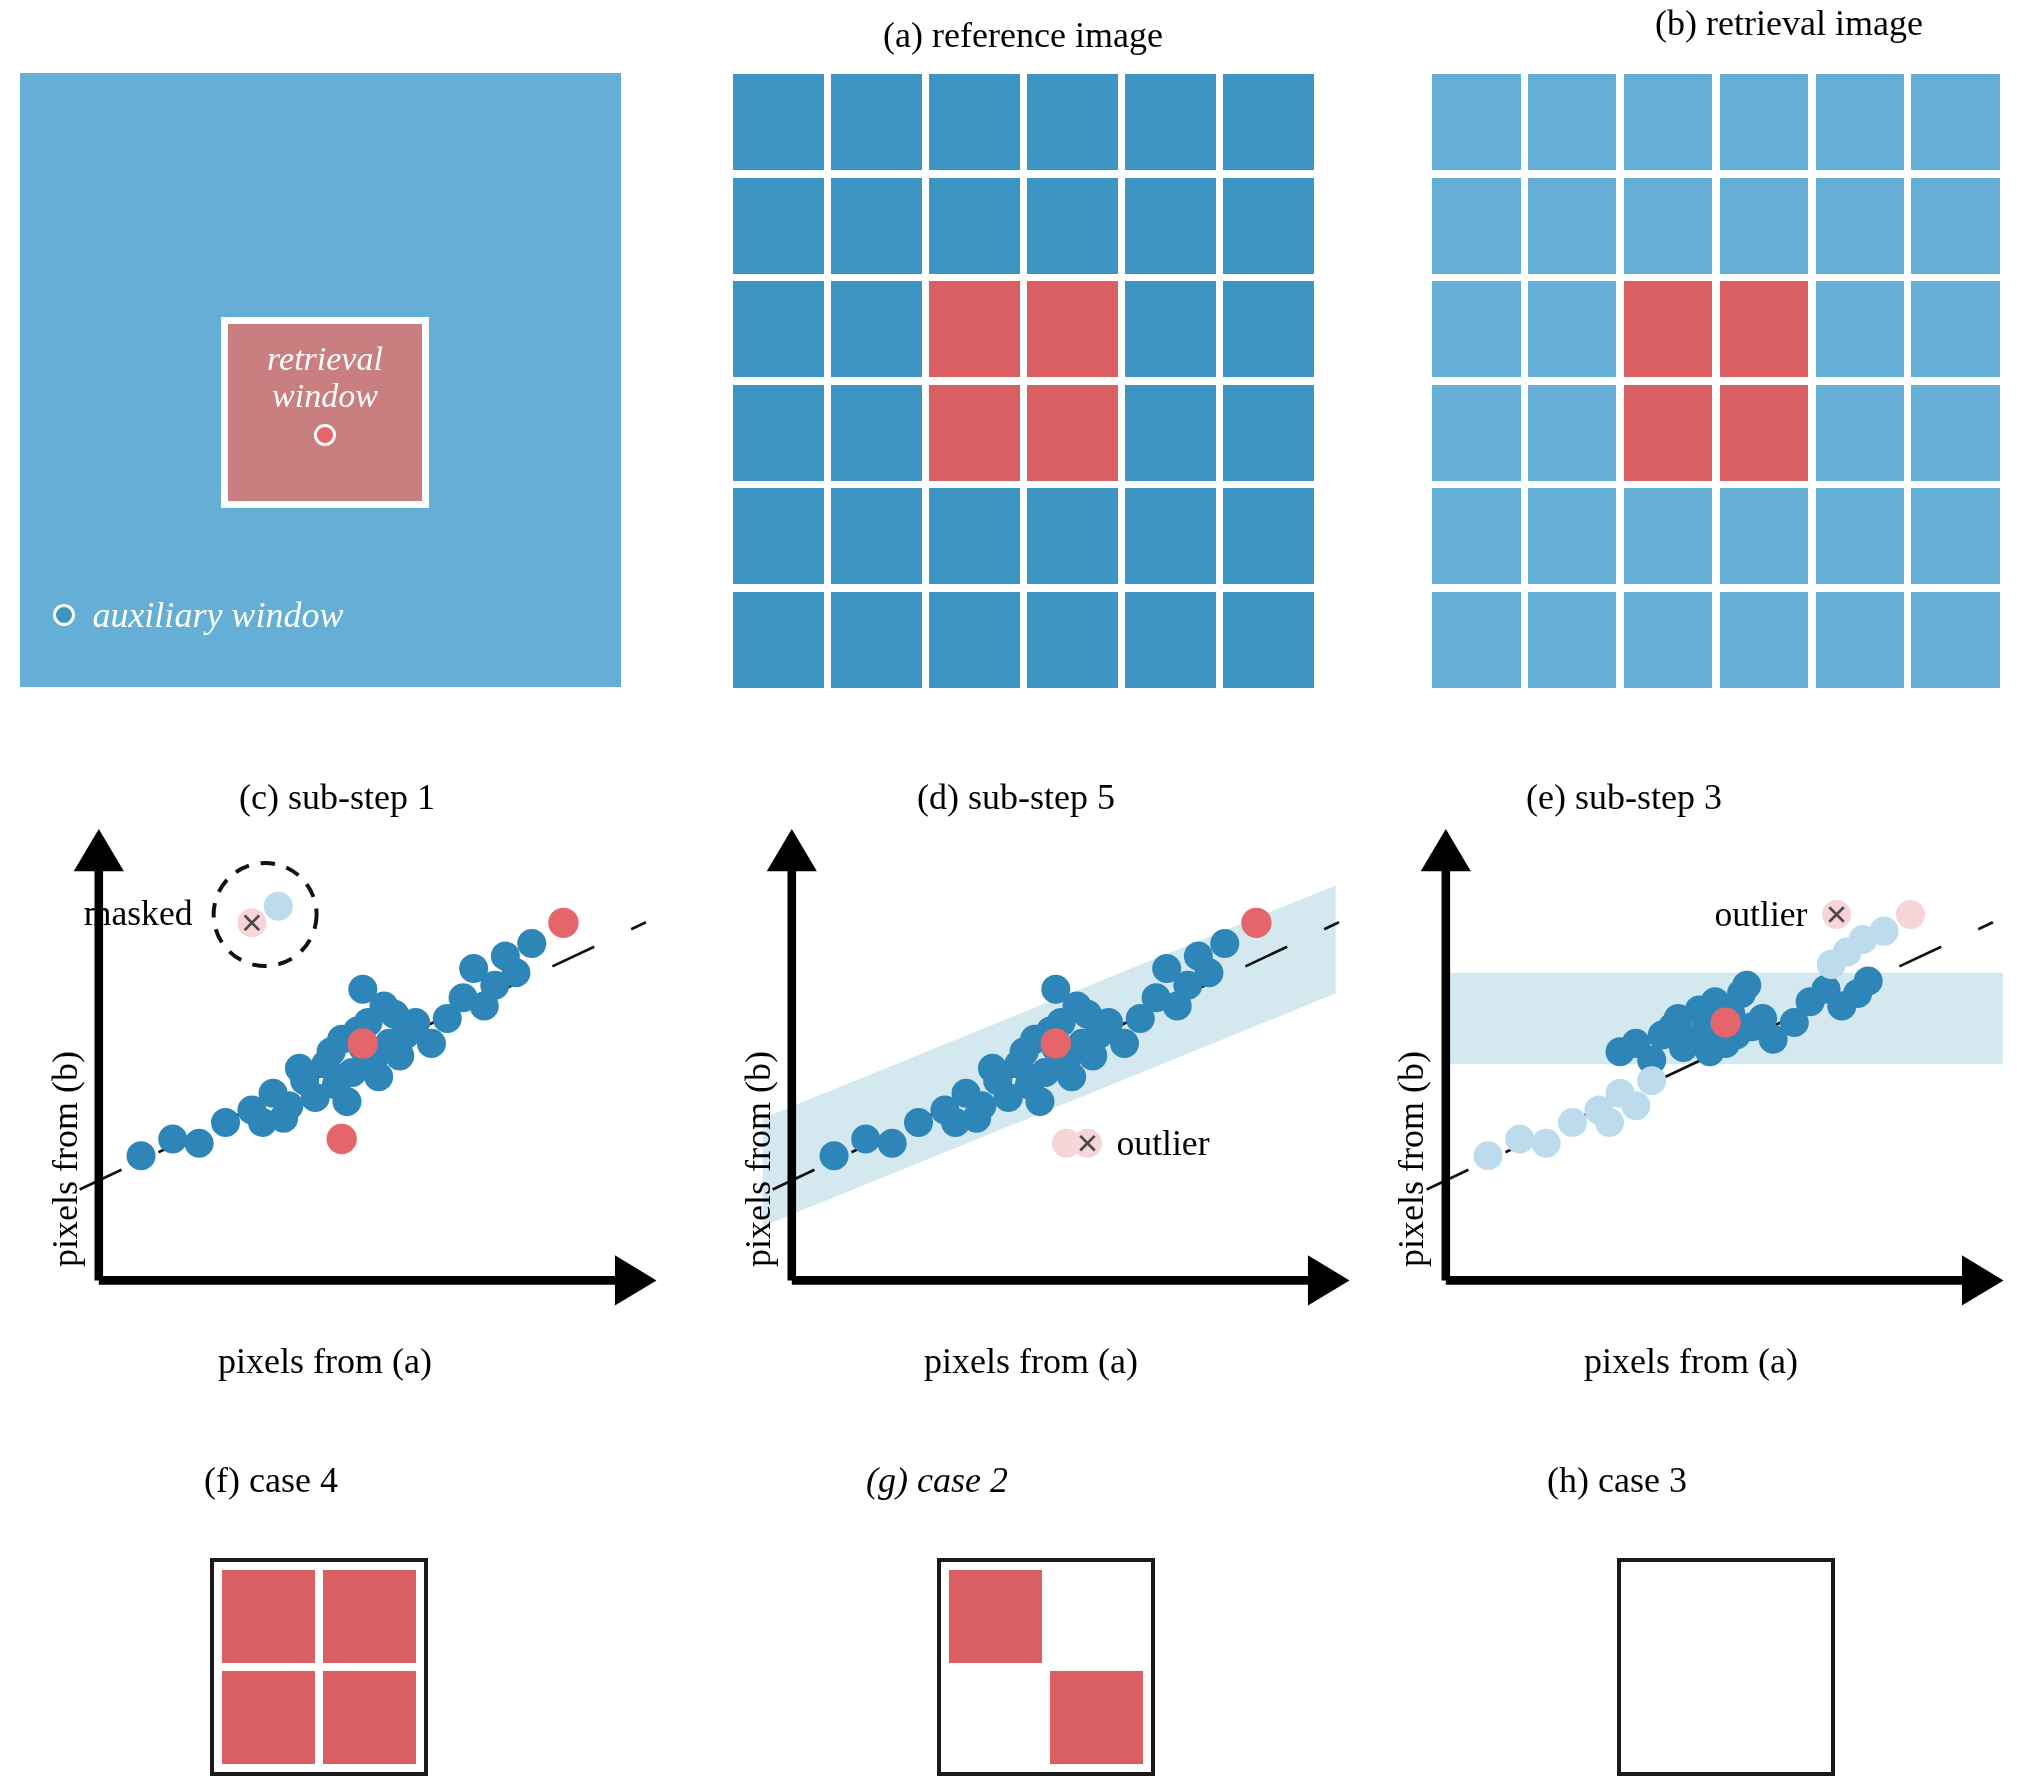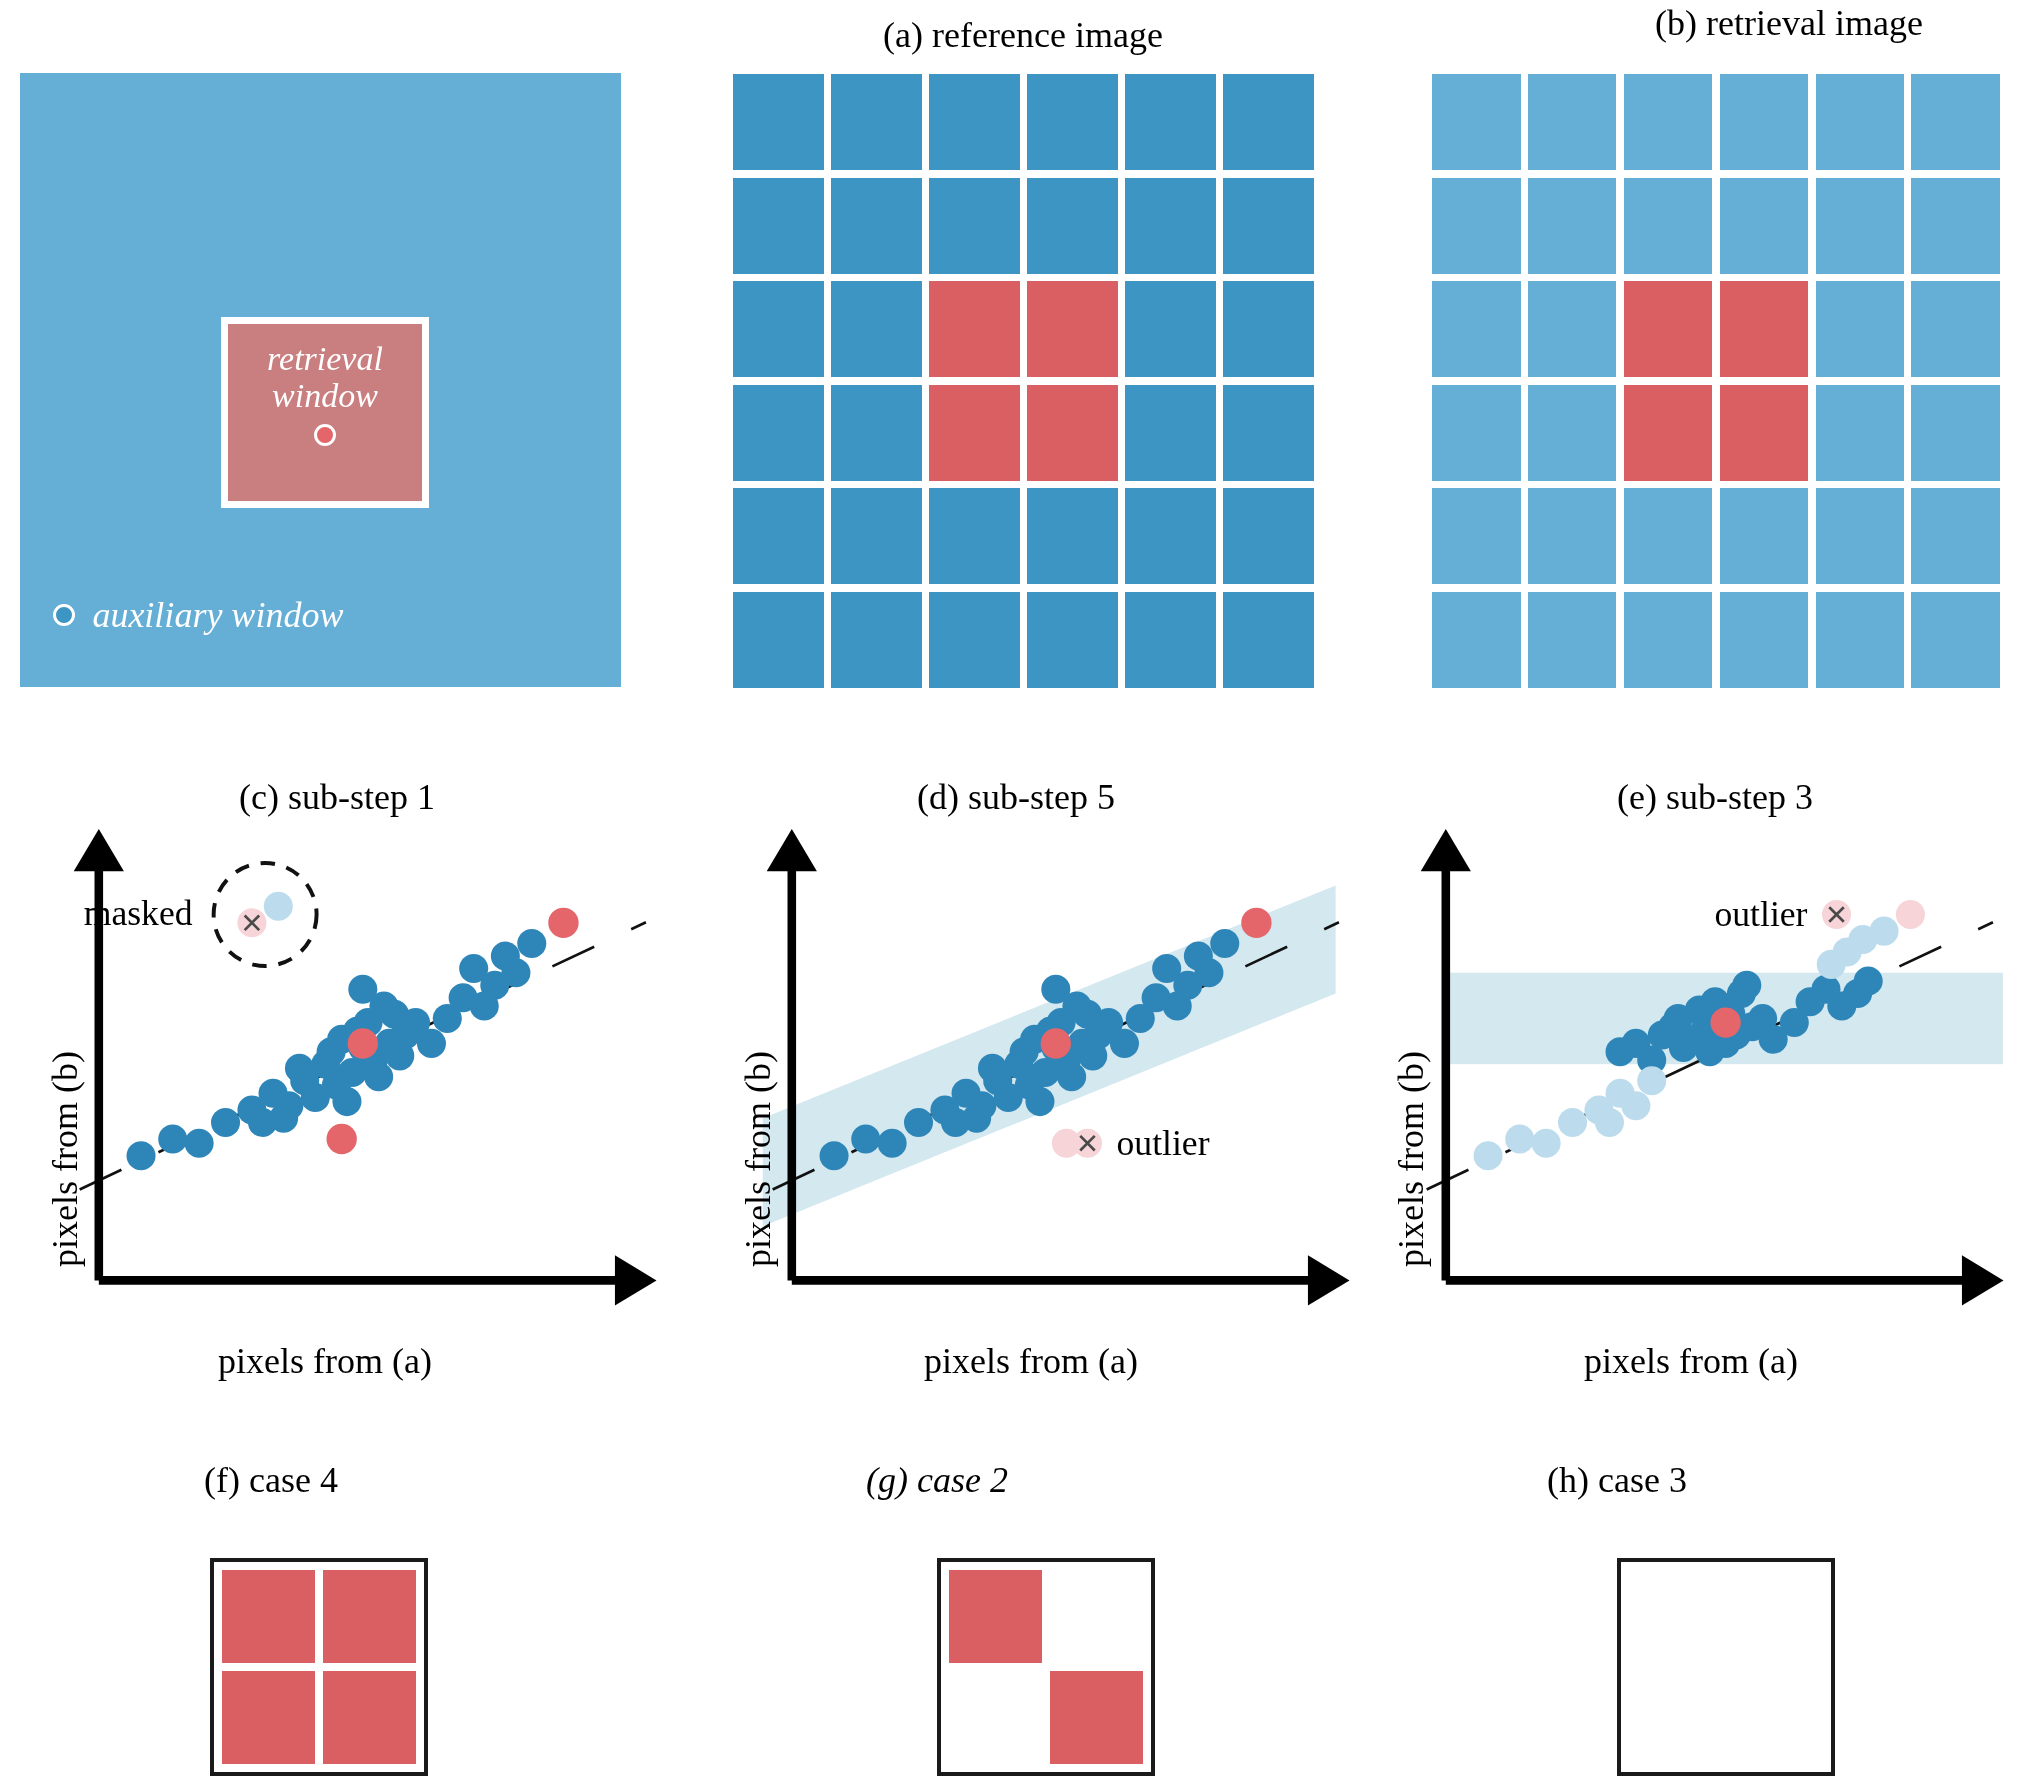--- a/index.html
+++ b/index.html
@@ -270,21 +270,21 @@
       <text x="622" y="500.1" text-anchor="start" font-size="54" font-family="&quot;Liberation Serif&quot;, serif" fill="#000">outlier</text>
       <line x1="130" y1="690" x2="130" y2="48" stroke="#000" stroke-width="13"></line>
       <polygon points="130,6 92,70 168,70" fill="#000"></polygon>
       <line x1="130" y1="690" x2="930" y2="690" stroke="#000" stroke-width="13"></line>
       <polygon points="975,690 912,652 912,728" fill="#000"></polygon>
     </svg>
 </div>
 <div class="axlabel ylab" style="left:737px;top:1267px;">pixels from (b)</div>
 <div class="axlabel" style="left:924px;top:1340px;">pixels from (a)</div>
 
-<div class="caption" style="left:1418px;top:779px;width:594px;">(e) sub-step 3</div>
+<div class="caption" style="left:1327px;top:779px;width:594px;">(e) sub-step 3</div>
 <div class="scatter" id="sc-e" style="left:1360px;top:825px;">
   <svg width="660" height="528" viewBox="0 0 1000 800">
       <rect x="134" y="223.8" width="840" height="138.59999999999997" fill="#d4e8f0"></rect>
       <line x1="101" y1="552.2" x2="959" y2="147.39999999999998" stroke="#111" stroke-width="4" stroke-dasharray="70 62"></line>
       <circle cx="394" cy="343.5" r="22" fill="#2e86b8"></circle>
       <circle cx="418" cy="330.90000000000003" r="22" fill="#2e86b8"></circle>
       <circle cx="442" cy="356.09999999999997" r="22" fill="#2e86b8"></circle>
       <circle cx="458" cy="318.3" r="22" fill="#2e86b8"></circle>
       <circle cx="474" cy="305.7" r="22" fill="#2e86b8"></circle>
       <circle cx="490" cy="337.2" r="22" fill="#2e86b8"></circle>

